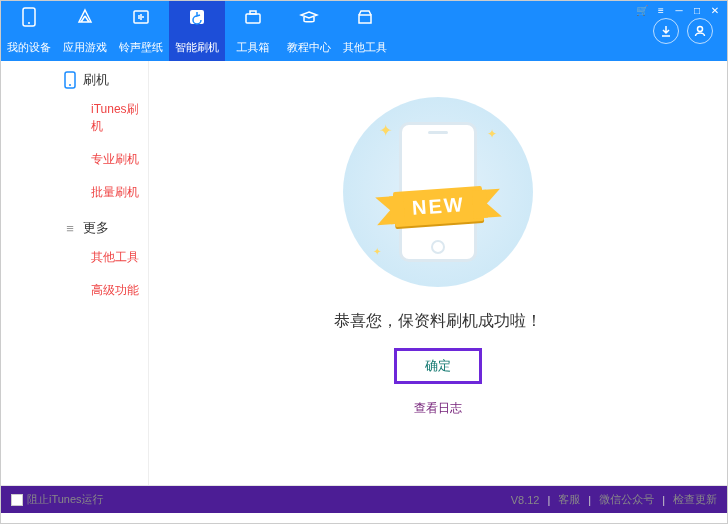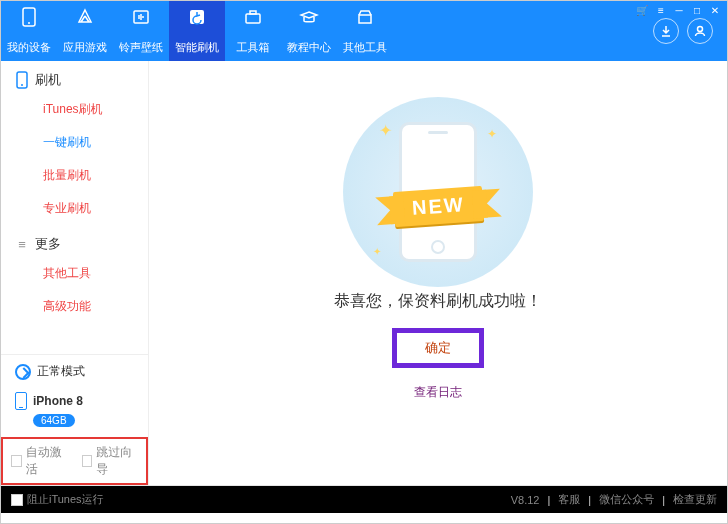--- a/index.html
+++ b/index.html
@@ -14,21 +14,21 @@
 .nav { display: flex; height: 100%; }
 .nav-item { width: 56px; display: flex; flex-direction: column; align-items: center; justify-content: center; cursor: pointer; font-size: 11px; gap: 13px; }
 .nav-item.active { background: #1d4ed8; }
 .nav-icon { width: 20px; height: 20px; display: flex; align-items: center; justify-content: center; }
 .win-controls { position: absolute; top: 2px; right: 4px; display: flex; gap: 2px; font-size: 10px; }
 .win-controls span { width: 16px; height: 14px; display: flex; align-items: center; justify-content: center; cursor: pointer; }
 .header-right { margin-left: auto; display: flex; align-items: center; gap: 8px; padding-right: 14px; }
 .circle-btn { width: 26px; height: 26px; border: 1.5px solid rgba(255,255,255,0.7); border-radius: 50%; display: flex; align-items: center; justify-content: center; cursor: pointer; }
 
 .body { display: flex; height: 424px; }
-.sidebar { width: 148px; border-right: 1px solid #eee; display: flex; flex-direction: column; }
+.sidebar { width: 148px; border-right: 1px solid #eee; display: flex; flex-direction: column; padding-left: 48px; }
 .side-section { padding: 10px 14px 4px; color: #333; font-size: 13px; display: flex; align-items: center; gap: 6px; }
 .side-list { }
 .side-item { padding: 8px 0 8px 42px; font-size: 12px; color: #ef4444; cursor: pointer; }
 .side-item.active { color: #1a8cff; }
 .side-bottom { margin-top: auto; border-top: 1px solid #eee; }
 .side-status { padding: 8px 14px; display: flex; align-items: center; gap: 6px; color: #333; }
 .status-ico { width: 16px; height: 16px; border: 2px solid #1a8cff; border-radius: 50%; position: relative; }
 .status-ico::after { content: ""; position: absolute; width: 6px; height: 6px; border-right: 2px solid #1a8cff; border-bottom: 2px solid #1a8cff; transform: rotate(-45deg); top: 3px; left: 3px; }
 .device-box { padding: 4px 14px 10px; }
 .device-line { display: flex; align-items: center; gap: 6px; color: #333; font-size: 12px; font-weight: bold; }
@@ -43,25 +43,25 @@
 .main { flex: 1; display: flex; flex-direction: column; align-items: center; padding-top: 36px; }
 .illus { width: 190px; height: 190px; background: radial-gradient(circle at 50% 50%, #e4f2fb 0%, #cfe9f7 70%, #cfe9f7 100%); border-radius: 50%; position: relative; display: flex; align-items: center; justify-content: center; }
 .illus-phone { width: 78px; height: 140px; background: #fff; border: 3px solid #dce8f0; border-radius: 10px; position: relative; }
 .illus-phone::before { content: ""; position: absolute; top: 6px; left: 50%; transform: translateX(-50%); width: 20px; height: 3px; background: #dce8f0; border-radius: 2px; }
 .illus-phone::after { content: ""; position: absolute; bottom: 5px; left: 50%; transform: translateX(-50%); width: 10px; height: 10px; border: 2px solid #dce8f0; border-radius: 50%; }
 .ribbon { position: absolute; background: #ffc233; color: #fff; font-weight: bold; font-size: 20px; padding: 6px 18px; letter-spacing: 2px; transform: rotate(-4deg); top: 92px; border-radius: 2px; box-shadow: 0 2px 0 #d89a12; }
 .ribbon::before, .ribbon::after { content: ""; position: absolute; top: 4px; width: 0; height: 0; border: 14px solid #ffc233; }
 .ribbon::before { left: -18px; border-left-color: transparent; }
 .ribbon::after { right: -18px; border-right-color: transparent; }
 .sparkle { position: absolute; color: #ffd966; font-size: 16px; }
-.success-text { margin-top: 4px; font-size: 16px; color: #333; font-weight: 500; text-align: center; }
-.ok-btn { margin-top: 16px; padding: 6px 28px; border: 5px solid #6d28d9; background: #fff; cursor: pointer; font-size: 13px; color: #c2410c; }
+.success-text { margin-top: 24px; font-size: 16px; color: #333; font-weight: 500; text-align: center; }
+.ok-btn { margin-top: 16px; padding: 6px 28px; border: 3px solid #6d28d9; background: #fff; cursor: pointer; font-size: 13px; color: #0f766e; }
 .log-link { margin-top: 16px; color: #701a75; font-size: 12px; cursor: pointer; }
 
-.footer { height: 28px; background: #000000; border-top: 1px solid #e5e5e5; display: flex; align-items: center; padding: 0 10px; font-size: 11px; color: #888; }
+.footer { height: 28px; background: #4c1d95; border-top: 1px solid #e5e5e5; display: flex; align-items: center; padding: 0 10px; font-size: 11px; color: #888; }
 .footer .cb { margin-right: auto; }
 .footer-right { display: flex; align-items: center; gap: 8px; }
 .footer-sep { color: #ccc; }
 
 svg { display: block; }
 </style>
 </head>
 <body>
 
 <div class="header">
@@ -154,56 +154,32 @@
   <div class="sidebar">
     <div class="side-section">
       <svg width="14" height="18" viewBox="0 0 14 18">
           <rect x="2" y="1" width="10" height="16" rx="2" fill="none" stroke="#1a8cff" stroke-width="1.5"></rect>
           <circle cx="7" cy="14" r="1" fill="#1a8cff"></circle>
         </svg>
       <span>刷机</span>
     </div>
     <div class="side-list">
       <div class="side-item">iTunes刷机</div>
-      <div class="side-item active">一键刷机</div>
+      <div class="side-item">专业刷机</div>
       <div class="side-item">批量刷机</div>
-      <div class="side-item">专业刷机</div>
     </div>
     <div class="side-section">
       <span style="color:#999;width:14px;text-align:center">≡</span>
       <span>更多</span>
     </div>
     <div class="side-list">
       <div class="side-item">其他工具</div>
       <div class="side-item">高级功能</div>
     </div>
 
-    <div class="side-bottom">
-      <div class="side-status">
-        <span class="status-ico"></span>
-        <span>正常模式</span>
-      </div>
-      <div class="device-box">
-        <div class="device-line">
-          <span class="phone-ico"></span>
-          <span>iPhone 8</span>
-        </div>
-        <span class="storage-badge">64GB</span>
-      </div>
-      <div class="checkbox-row highlighted">
-        <label class="cb">
-            <span class="cb-box"></span>
-            <span>自动激活</span>
-          </label>
-        <label class="cb">
-            <span class="cb-box"></span>
-            <span>跳过向导</span>
-          </label>
-      </div>
-    </div>
   </div>
 
   <div class="main">
     <div class="illus">
       <span class="sparkle" style="top:24px;left:36px">✦</span>
       <span class="sparkle" style="top:30px;right:36px;font-size:12px">✦</span>
       <span class="sparkle" style="bottom:30px;left:30px;font-size:10px">✦</span>
       <div class="illus-phone"></div>
       <div class="ribbon">NEW</div>
     </div>

